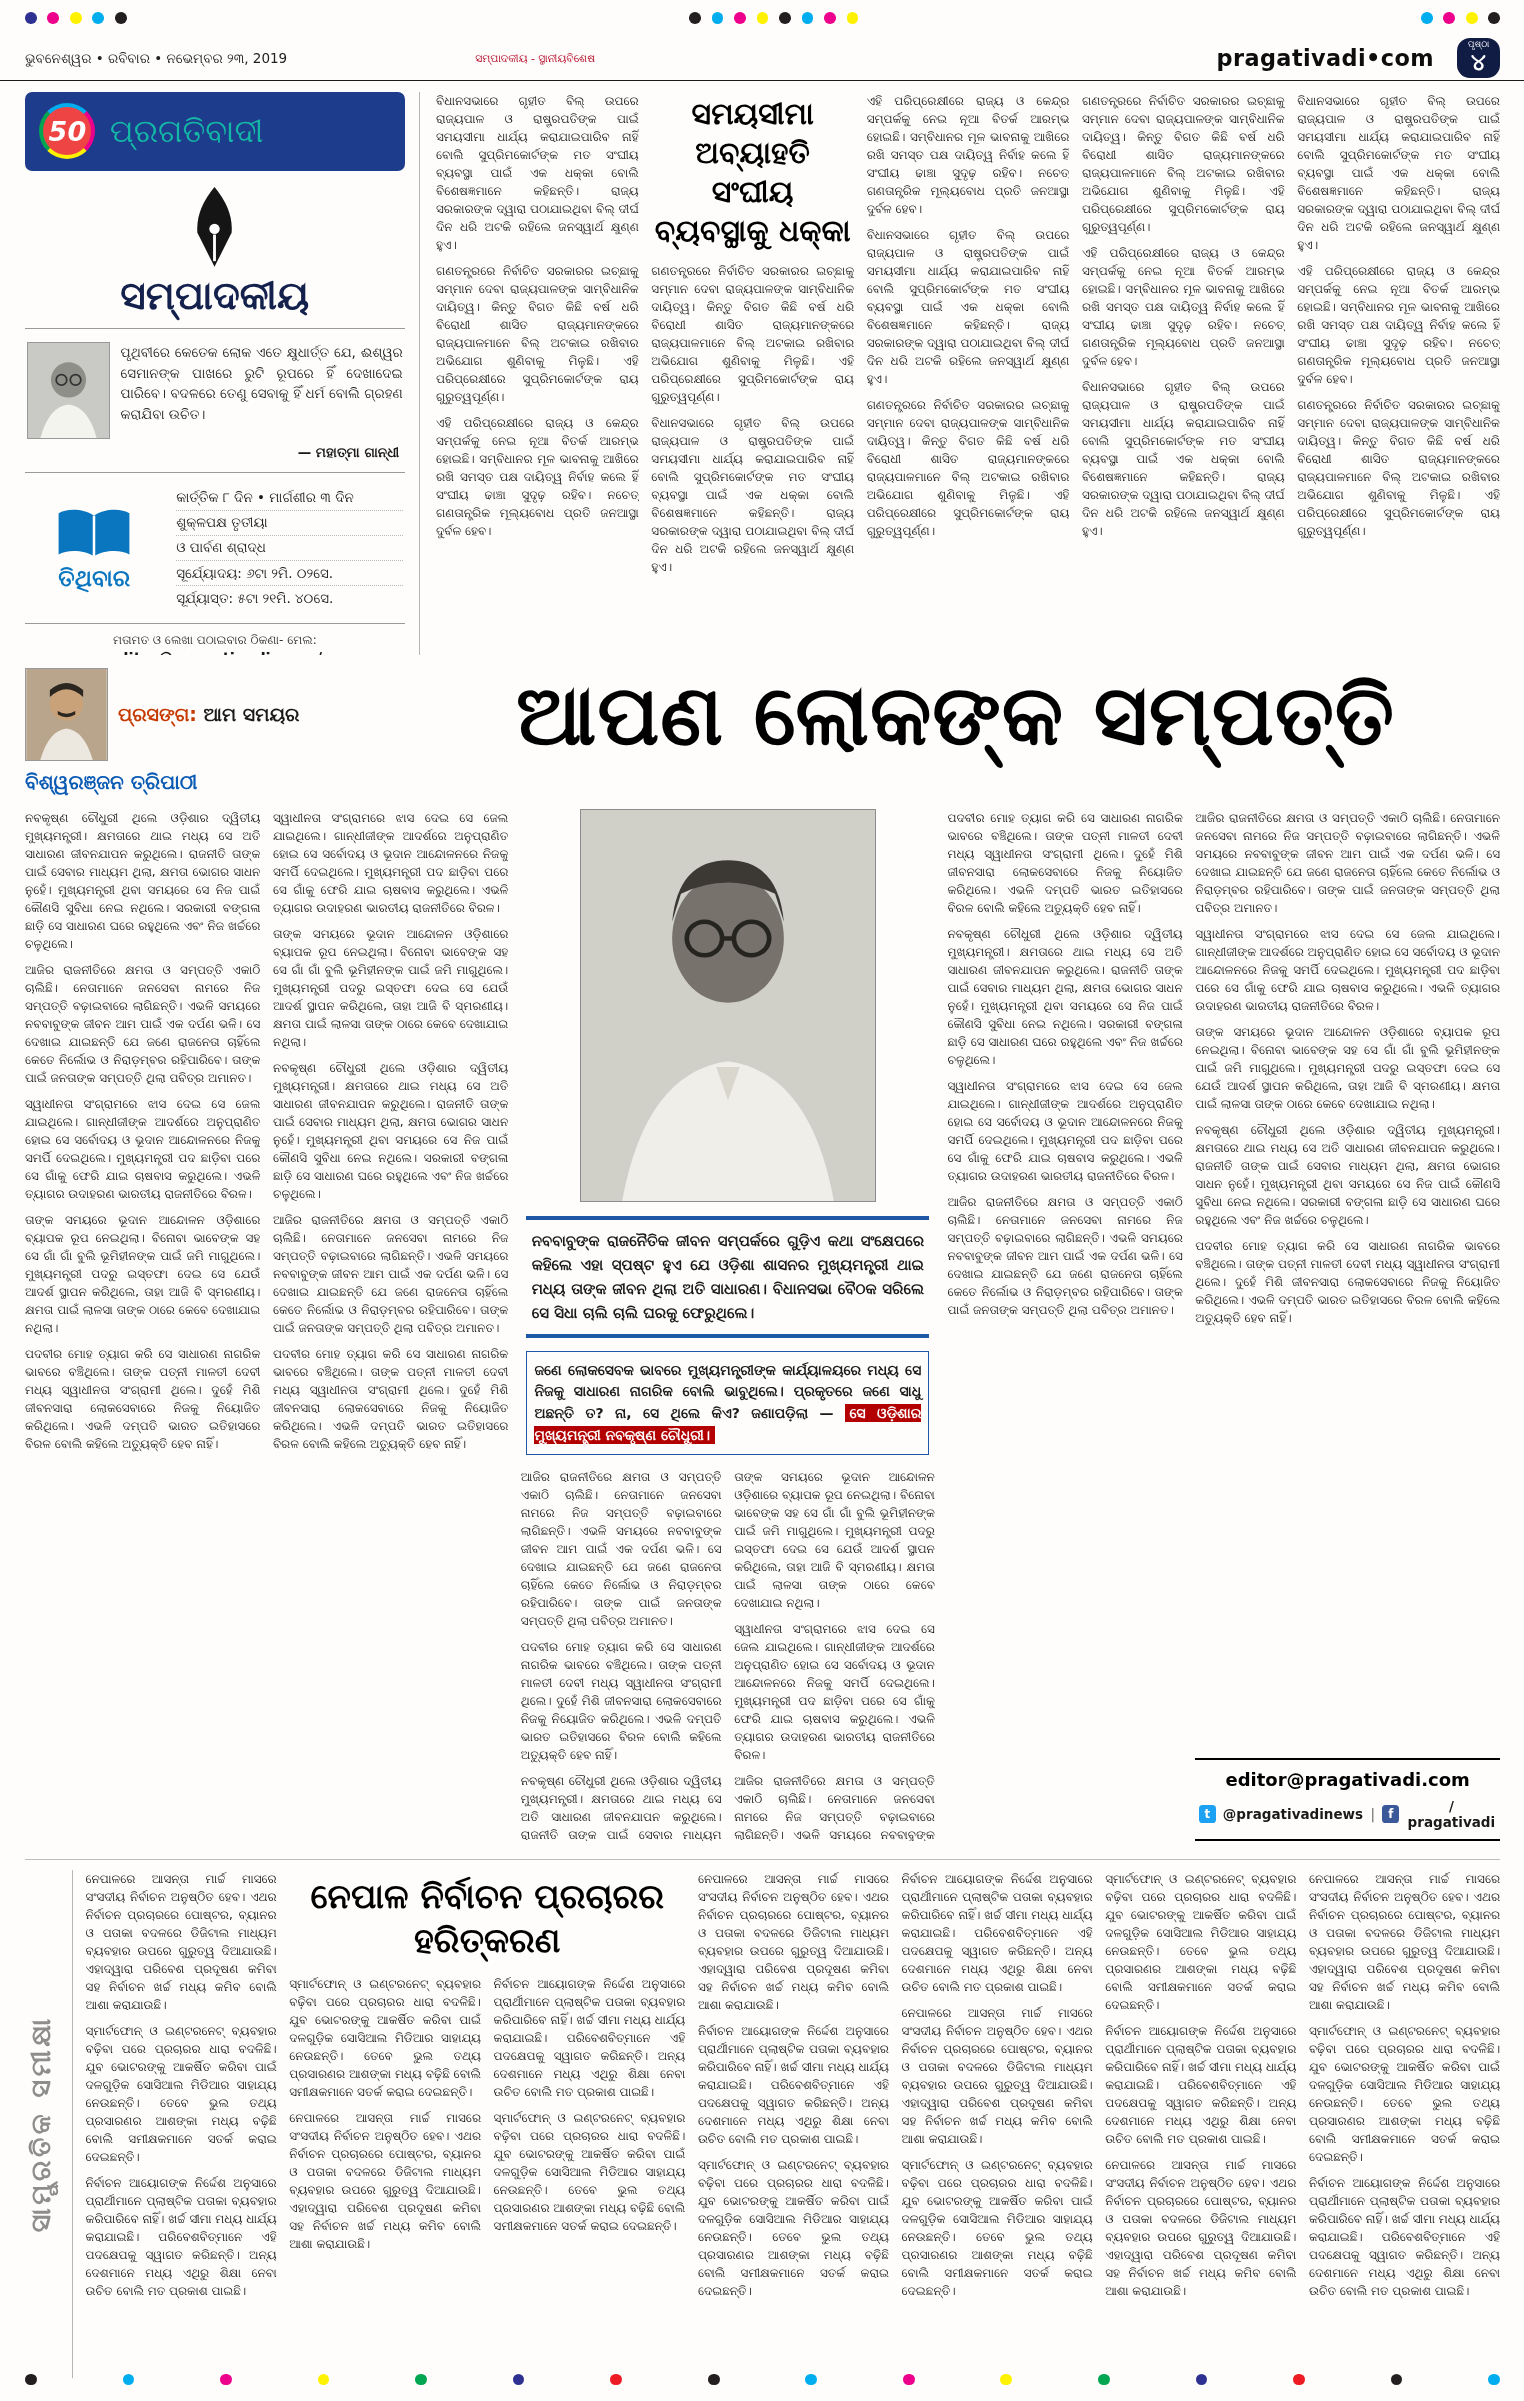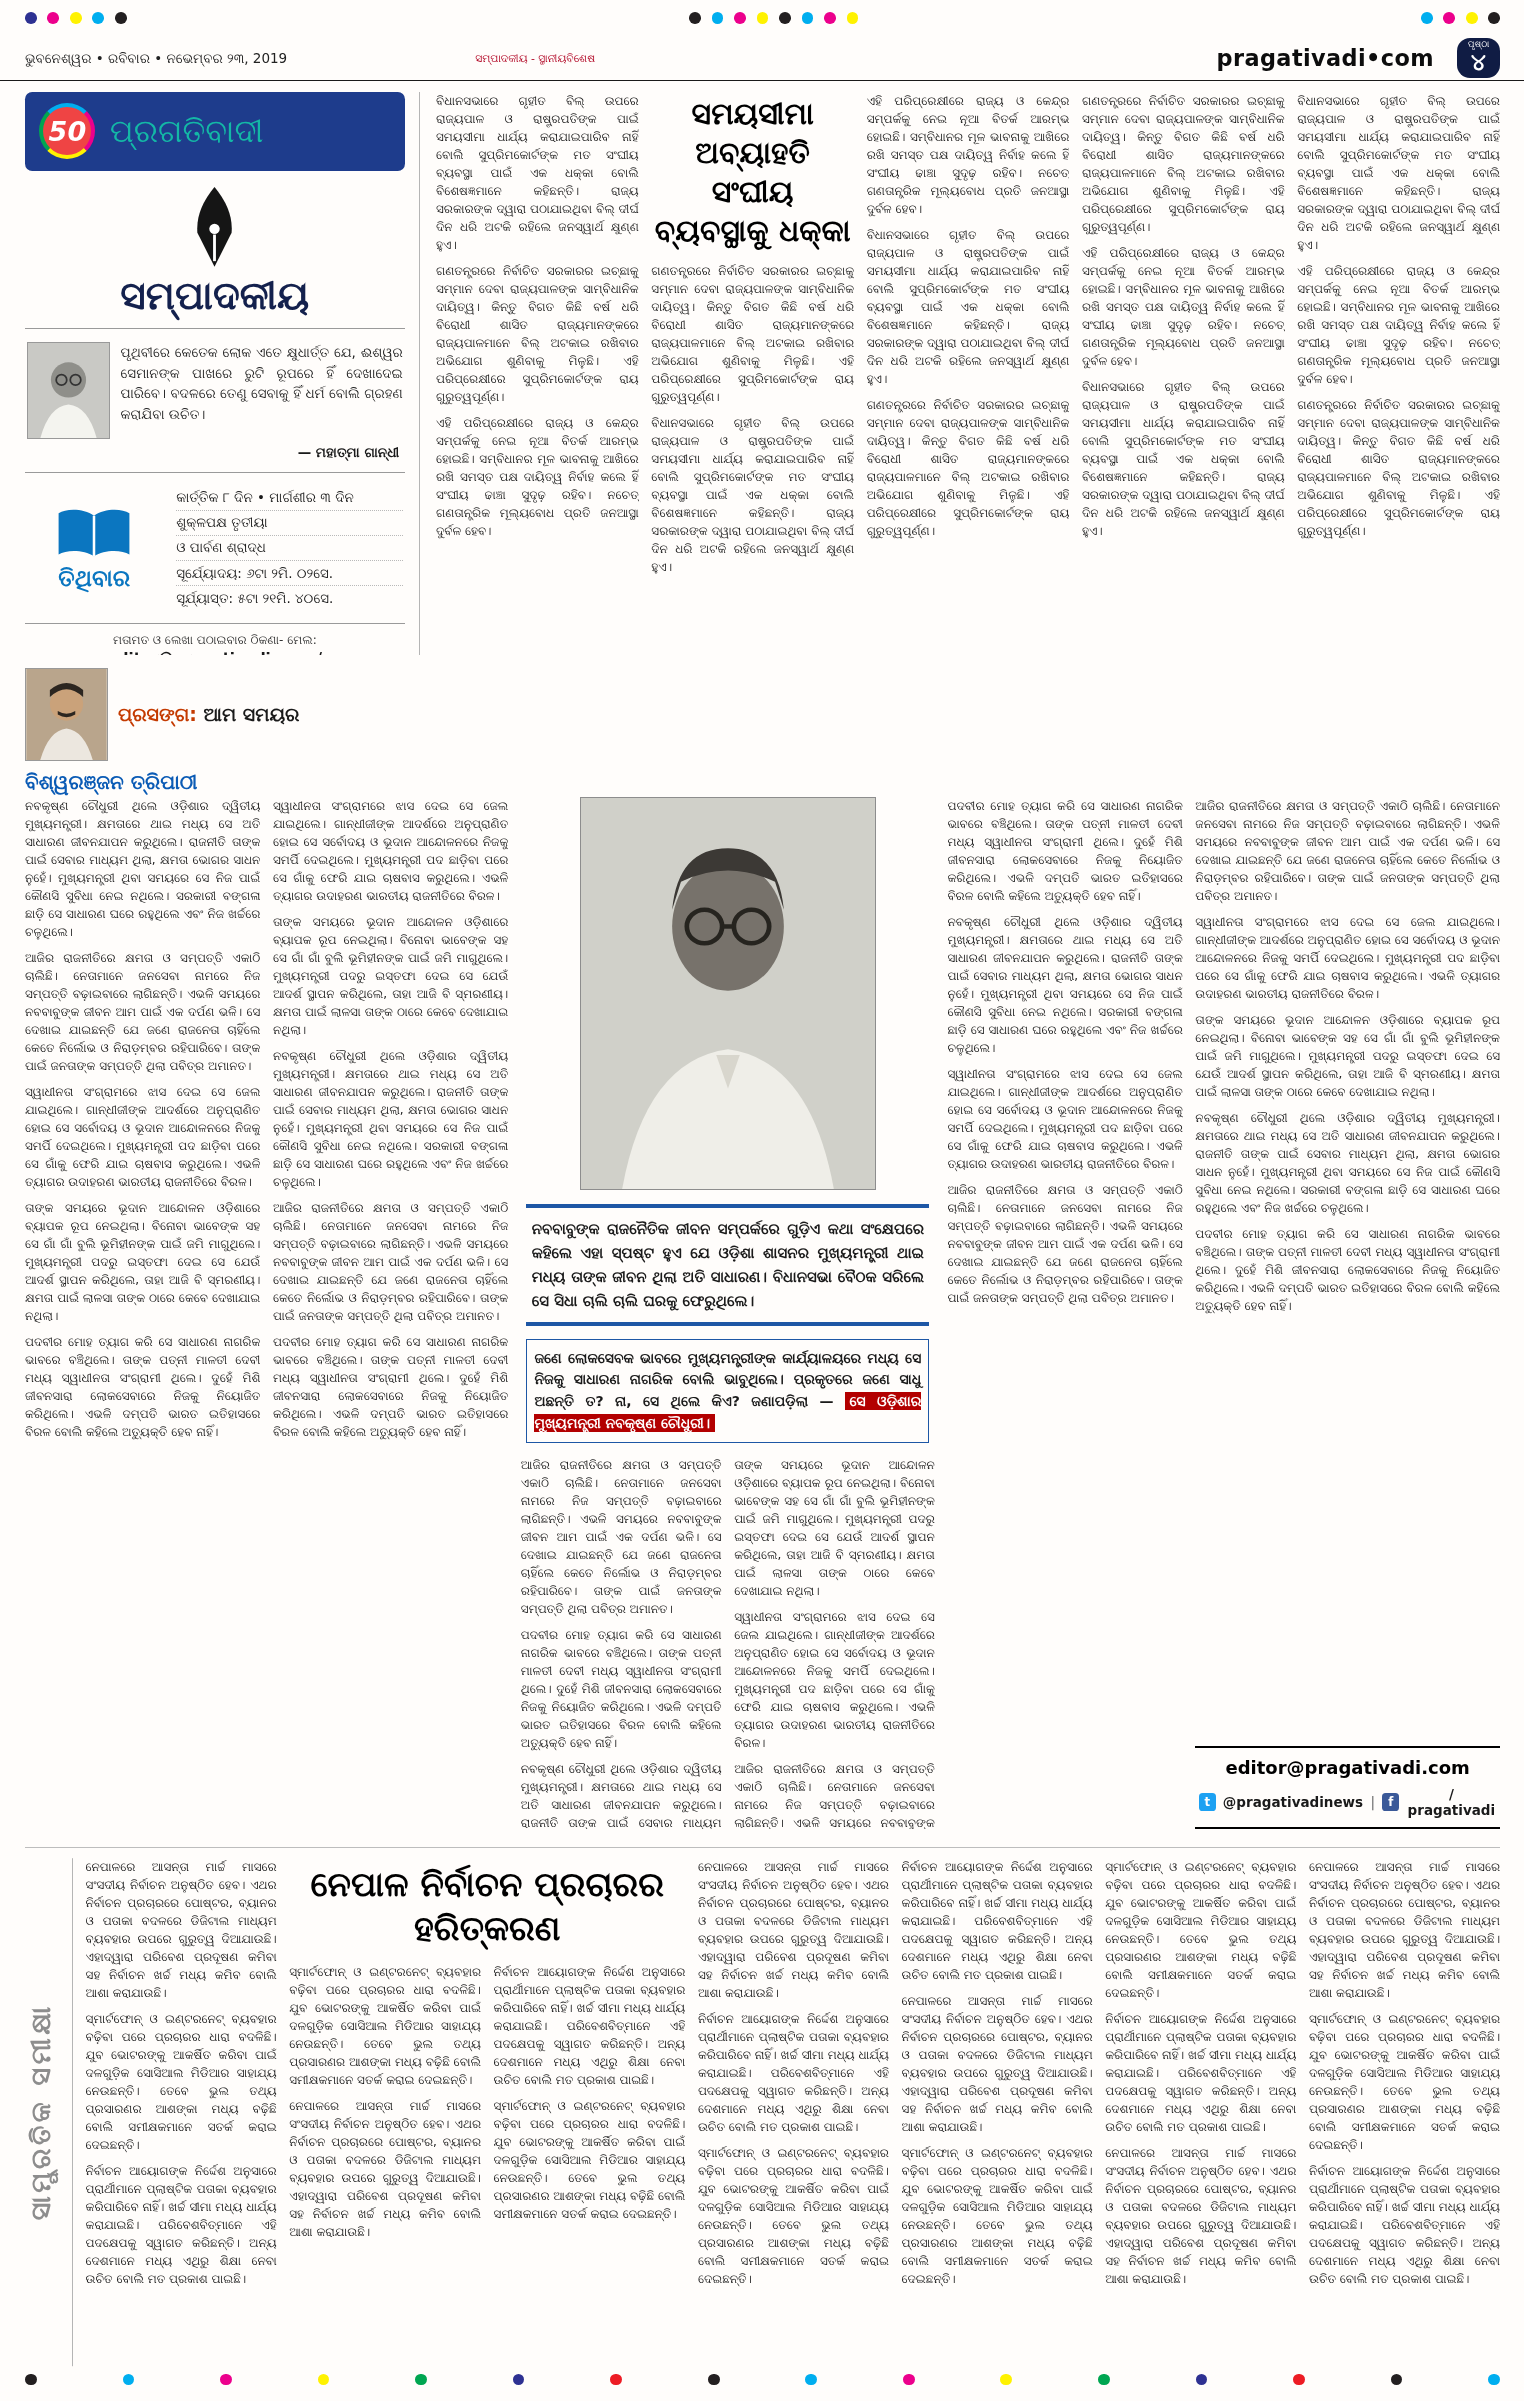--- a/index.html
+++ b/index.html
@@ -54,21 +54,21 @@
   
   .main-article{padding:12.6px 25px 0;}
   .ma-head{display:flex;align-items:flex-start;}
   .byline{width:386px;flex:none;}
   .byline-row{display:flex;gap:10px;align-items:center;}
   .author-photo{width:83px;height:93px;flex:none;border:0.9px solid #999;}
   .kicker{font-size:19px;font-weight:bold;}
   .kicker .k-label{color:#c43a00;}
   .author-name{color:#0b5bb5;font-weight:bold;font-size:20px;margin-top:9px;}
   .ma-headline{flex:1;text-align:center;font-size:83px;font-weight:bold;color:#000;line-height:1.15;letter-spacing:0.9px;}
-  .ma-body{display:flex;gap:12.6px;height:1032px;margin-top:3px;overflow:hidden;}
+  .ma-body{display:flex;gap:12.6px;height:1032px;margin-top:15px;overflow:hidden;}
   .ma-col{flex:1;height:100%;}
   .ma-mid{flex:none;width:414px;display:flex;flex-direction:column;overflow:hidden;}
   .photo-frame{width:296px;height:393px;margin:0 auto;border:0.9px solid #8d8d8d;background:#d9d9d5;}
   .photo-frame svg{width:100%;height:100%;display:block;}
   .pq1{border-top:4.5px solid #1e57a5;border-bottom:4.5px solid #1e57a5;margin:14.4px 5.4px 0;padding:9px 5.4px;
        font-weight:bold;font-size:15px;line-height:1.6;text-align:justify;}
   .pq2{border:1.8px solid #1e57a5;margin:12.6px 5.4px 0;padding:8px 7.2px;font-weight:bold;font-size:14px;
        line-height:1.55;text-align:justify;}
   .pq-hl{background:#b30000;color:#fff;padding:0.9px 4.5px;}
   .mid-cols{display:flex;gap:12.6px;flex:1;margin-top:12.6px;overflow:hidden;}
@@ -233,20 +233,21 @@
               <path d="M16 104 Q26 70 46 68 Q66 70 76 104 Z" fill="#ece7df"></path>
             </svg>
           </div>
           <div class="kicker">
             <span class="k-label">ପ୍ରସଙ୍ଗ:</span>
             <span>ଆମ ସମୟର</span>
           </div>
         </div>
         <div class="author-name">ବିଶ୍ୱରଞ୍ଜନ ତ୍ରିପାଠୀ</div>
       </div>
+      <h1 class="ma-headline">ଆପଣ ଲୋକଙ୍କ ସମ୍ପତ୍ତି</h1>
     </div>
 
     <div class="ma-body">
       <div class="col ma-col">
           <p>ନବକୃଷ୍ଣ ଚୌଧୁରୀ ଥିଲେ ଓଡ଼ିଶାର ଦ୍ୱିତୀୟ ମୁଖ୍ୟମନ୍ତ୍ରୀ। କ୍ଷମତାରେ ଥାଇ ମଧ୍ୟ ସେ ଅତି ସାଧାରଣ ଜୀବନଯାପନ କରୁଥିଲେ। ରାଜନୀତି ତାଙ୍କ ପାଇଁ ସେବାର ମାଧ୍ୟମ ଥିଲା, କ୍ଷମତା ଭୋଗର ସାଧନ ନୁହେଁ। ମୁଖ୍ୟମନ୍ତ୍ରୀ ଥିବା ସମୟରେ ସେ ନିଜ ପାଇଁ କୌଣସି ସୁବିଧା ନେଇ ନଥିଲେ। ସରକାରୀ ବଙ୍ଗଳା ଛାଡ଼ି ସେ ସାଧାରଣ ଘରେ ରହୁଥିଲେ ଏବଂ ନିଜ ଖର୍ଚ୍ଚରେ ଚଳୁଥିଲେ।</p>
           <p>ଆଜିର ରାଜନୀତିରେ କ୍ଷମତା ଓ ସମ୍ପତ୍ତି ଏକାଠି ଚାଲିଛି। ନେତାମାନେ ଜନସେବା ନାମରେ ନିଜ ସମ୍ପତ୍ତି ବଢ଼ାଇବାରେ ଲାଗିଛନ୍ତି। ଏଭଳି ସମୟରେ ନବବାବୁଙ୍କ ଜୀବନ ଆମ ପାଇଁ ଏକ ଦର୍ପଣ ଭଳି। ସେ ଦେଖାଇ ଯାଇଛନ୍ତି ଯେ ଜଣେ ରାଜନେତା ଚାହିଁଲେ କେତେ ନିର୍ଲୋଭ ଓ ନିରାଡ଼ମ୍ବର ରହିପାରିବେ। ତାଙ୍କ ପାଇଁ ଜନତାଙ୍କ ସମ୍ପତ୍ତି ଥିଲା ପବିତ୍ର ଅମାନତ।</p>
           <p>ସ୍ୱାଧୀନତା ସଂଗ୍ରାମରେ ଝାସ ଦେଇ ସେ ଜେଲ ଯାଇଥିଲେ। ଗାନ୍ଧୀଜୀଙ୍କ ଆଦର୍ଶରେ ଅନୁପ୍ରାଣିତ ହୋଇ ସେ ସର୍ବୋଦୟ ଓ ଭୂଦାନ ଆନ୍ଦୋଳନରେ ନିଜକୁ ସମର୍ପି ଦେଇଥିଲେ। ମୁଖ୍ୟମନ୍ତ୍ରୀ ପଦ ଛାଡ଼ିବା ପରେ ସେ ଗାଁକୁ ଫେରି ଯାଇ ଚାଷବାସ କରୁଥିଲେ। ଏଭଳି ତ୍ୟାଗର ଉଦାହରଣ ଭାରତୀୟ ରାଜନୀତିରେ ବିରଳ।</p>
           <p>ତାଙ୍କ ସମୟରେ ଭୂଦାନ ଆନ୍ଦୋଳନ ଓଡ଼ିଶାରେ ବ୍ୟାପକ ରୂପ ନେଇଥିଲା। ବିନୋବା ଭାବେଙ୍କ ସହ ସେ ଗାଁ ଗାଁ ବୁଲି ଭୂମିହୀନଙ୍କ ପାଇଁ ଜମି ମାଗୁଥିଲେ। ମୁଖ୍ୟମନ୍ତ୍ରୀ ପଦରୁ ଇସ୍ତଫା ଦେଇ ସେ ଯେଉଁ ଆଦର୍ଶ ସ୍ଥାପନ କରିଥିଲେ, ତାହା ଆଜି ବି ସ୍ମରଣୀୟ। କ୍ଷମତା ପାଇଁ ଲାଳସା ତାଙ୍କ ଠାରେ କେବେ ଦେଖାଯାଇ ନଥିଲା।</p>
           <p>ପଦବୀର ମୋହ ତ୍ୟାଗ କରି ସେ ସାଧାରଣ ନାଗରିକ ଭାବରେ ବଞ୍ଚିଥିଲେ। ତାଙ୍କ ପତ୍ନୀ ମାଳତୀ ଦେବୀ ମଧ୍ୟ ସ୍ୱାଧୀନତା ସଂଗ୍ରାମୀ ଥିଲେ। ଦୁହେଁ ମିଶି ଜୀବନସାରା ଲୋକସେବାରେ ନିଜକୁ ନିୟୋଜିତ କରିଥିଲେ। ଏଭଳି ଦମ୍ପତି ଭାରତ ଇତିହାସରେ ବିରଳ ବୋଲି କହିଲେ ଅତ୍ୟୁକ୍ତି ହେବ ନାହିଁ।</p>
         </div>

